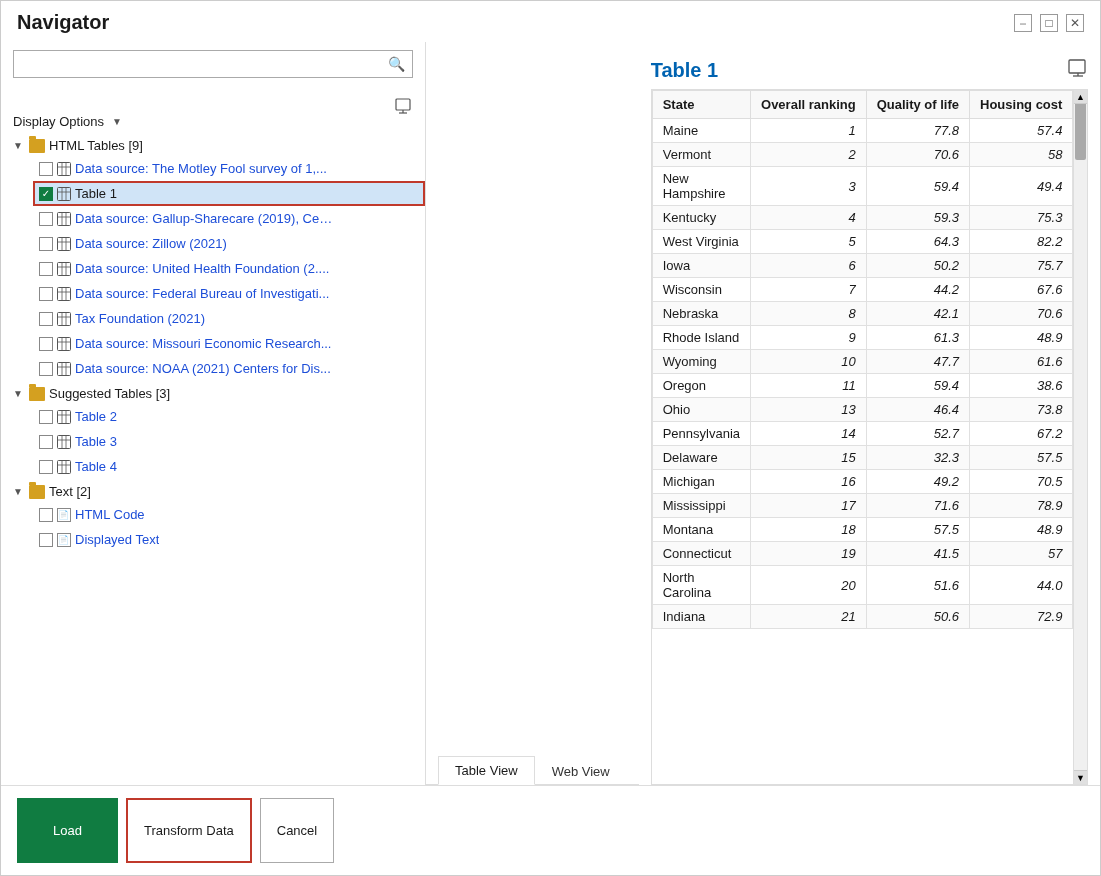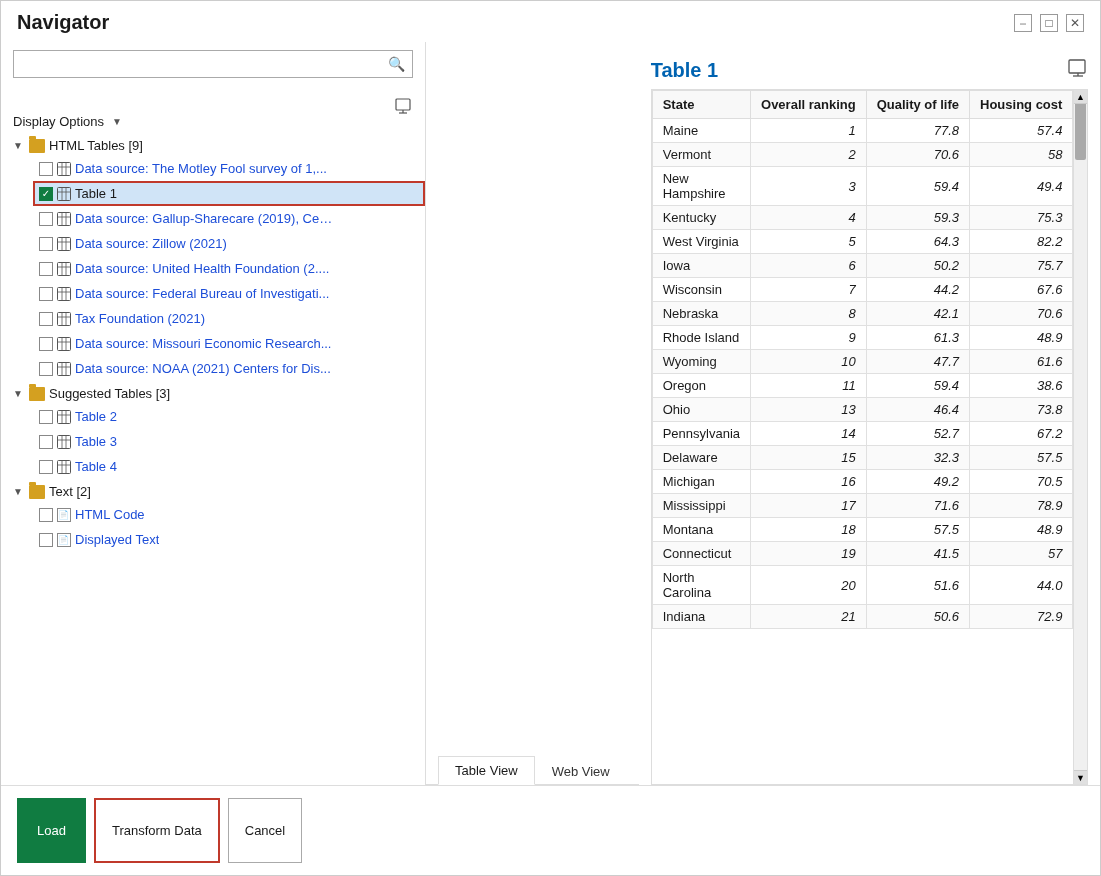--- a/index.html
+++ b/index.html
@@ -334,21 +334,21 @@
       background: #fff;
       font-size: 13px;
       cursor: pointer;
       color: #1a1a1a;
     }
     .right-btns {
       display: flex;
       gap: 8px;
     }
     .btn-load {
-      padding: 6px 20px;
+      padding: 6px 36px;
       background: #107c41;
       color: #fff;
       border: none;
       font-size: 13px;
       cursor: pointer;
       font-weight: 500;
     }
     .btn-transform {
       padding: 6px 16px;
       background: #fff;

